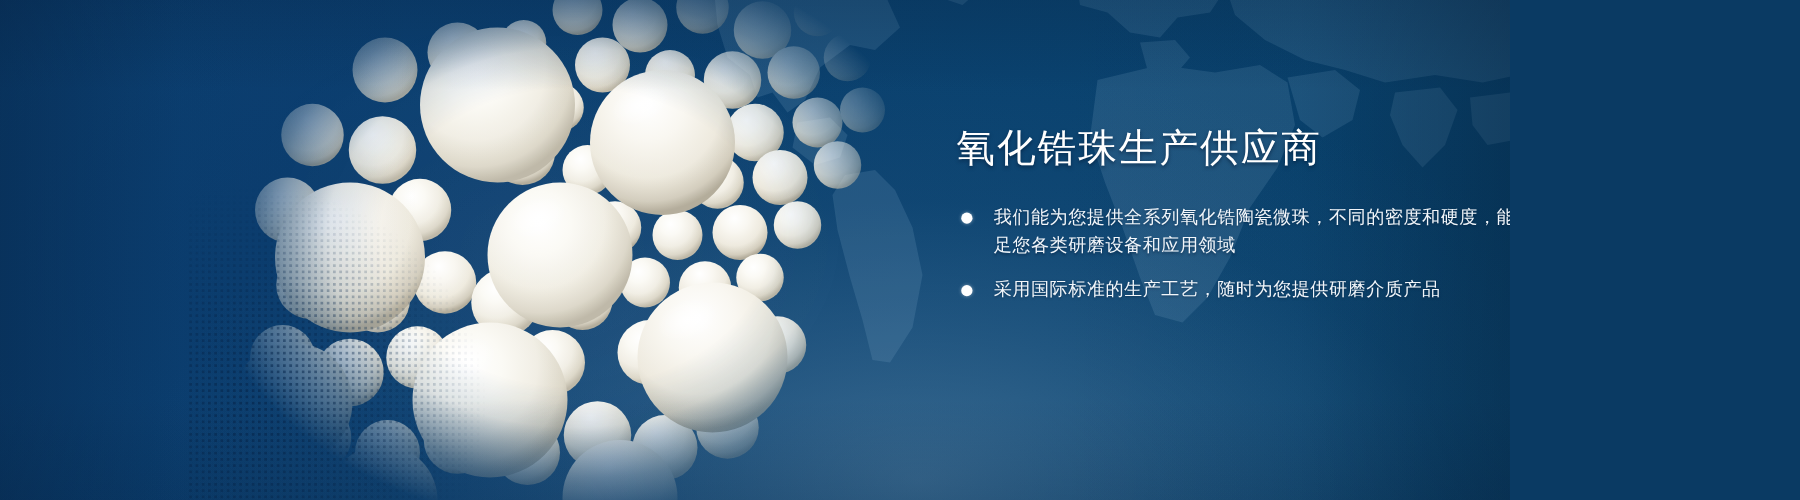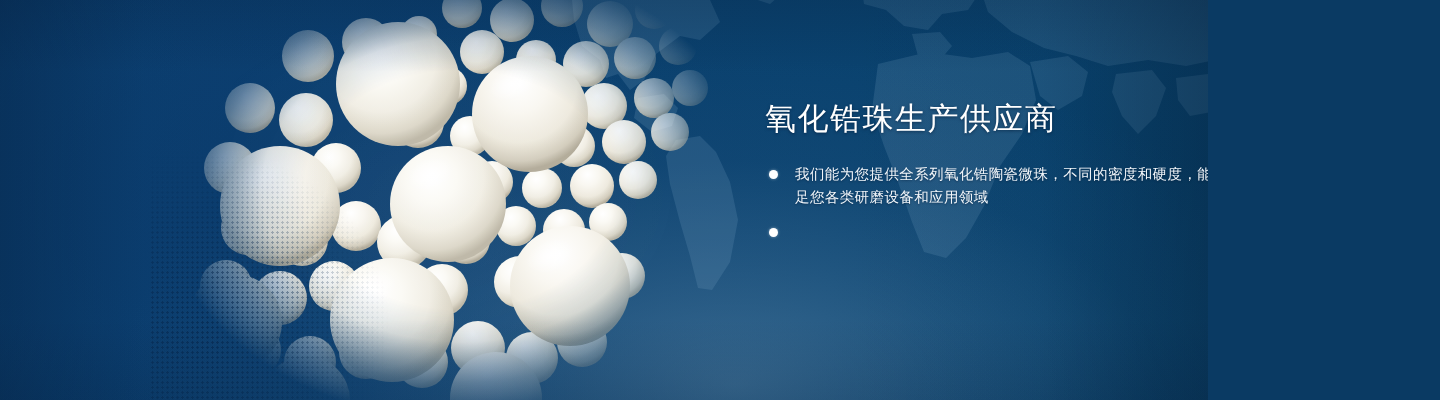--- a/index.html
+++ b/index.html
@@ -264,17 +264,18 @@
   <div class="copy">
     <h1 class="headline">氧化锆珠生产供应商</h1>
 
     <ul class="bullets">
       <li>
         <span class="dot"></span>
         <span>我们能为您提供全系列氧化锆陶瓷微珠，不同的密度和硬度，能满足您各类研磨设备和应用领域</span>
       </li>
       <li>
         <span class="dot"></span>
+        <span>采用国际标准的生产工艺，随时为您提供研磨介质产品</span>
       </li>
     </ul>
   </div>
 
 </div>
 
 </body></html>

